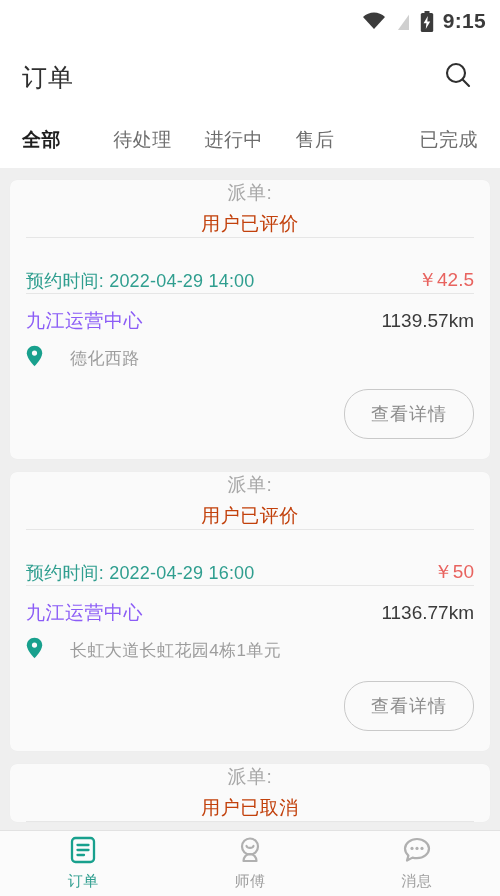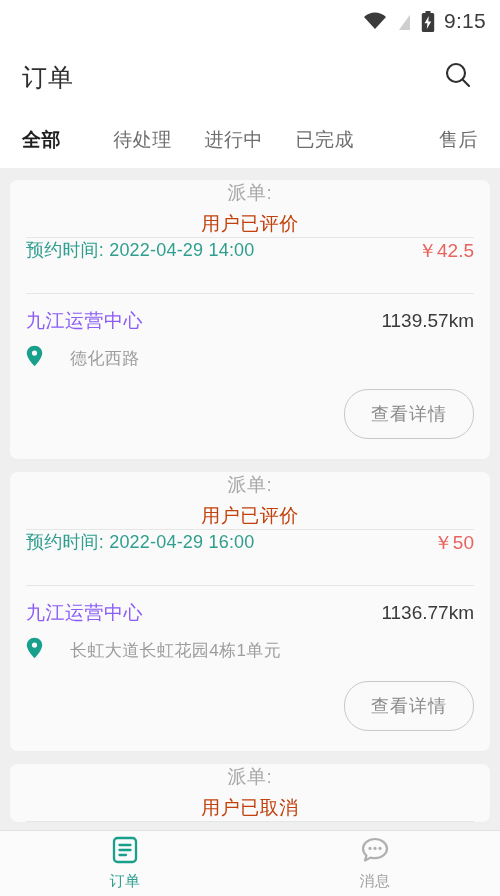--- a/index.html
+++ b/index.html
@@ -11,21 +11,21 @@
   }
   .phone { position:relative; width:500px; height:896px; background:#efefef; display:flex; flex-direction:column; }
 
   
   .statusbar {
     height:42px; background:#ffffff; flex:0 0 42px;
     display:flex; align-items:center; justify-content:flex-end;
     padding:0 14px 0 0; gap:9px;
   }
   .sb-icon { display:flex; align-items:center; }
-  .sb-time { font-size:21px; color:#3b3b3b; font-weight:400; letter-spacing:.3px; }
+  .sb-time { font-size:21px; color:#3b3b3b; font-weight:700; letter-spacing:.3px; }
 
   
   .titlebar {
     height:70px; flex:0 0 70px; background:#ffffff;
     display:flex; align-items:center; justify-content:space-between;
     padding:0 22px 0 22px;
   }
   .title { font-size:25px; color:#2f2f2f; letter-spacing:1px; }
   .search-btn { width:40px; height:40px; display:flex; align-items:center; justify-content:center; }
 
@@ -53,21 +53,21 @@
   }
   .card-head {
     height:58px; display:flex; align-items:center; justify-content:space-between;
     border-bottom:1px solid #e6e6e6;
     flex-direction:column;
   }
   .dispatch-label { font-size:19px; color:#a8a8a8; letter-spacing:.5px; }
   .order-status { font-size:19px; color:#c2410c; letter-spacing:.5px; }
 
   .card-time-row {
-    height:56px; display:flex; align-items:flex-start; justify-content:space-between;
+    height:56px; display:flex; align-items:flex-end; justify-content:space-between;
     border-bottom:1px solid #e6e6e6;
   }
   .appt { font-size:18px; color:#2f9e8f; letter-spacing:.2px; }
   .price { font-size:19px; color:#e8635f; }
 
   .card-body { padding-top:14px; }
   .body-row1 { display:flex; align-items:center; justify-content:space-between; }
   .center-name { font-size:19px; color:#8b5cf6; letter-spacing:.5px; }
   .distance { font-size:19px; color:#3a3a3a; }
 
@@ -129,22 +129,22 @@
           <line x1="19.6" y1="19.6" x2="26" y2="26" stroke="#2f2f2f" stroke-width="2.1" stroke-linecap="round"></line>
         </svg>
       </span>
     </span>
   </div>
 
   <div class="tabs">
     <div class="tab active">全部</div>
     <div class="tab">待处理</div>
     <div class="tab">进行中</div>
+    <div class="tab">售后</div>
     <div class="tab">已完成</div>
-    <div class="tab">售后</div>
   </div>
 
   <div class="list">
 
     <div class="card">
       <div class="card-head">
         <span class="dispatch-label">派单:</span>
         <span class="order-status">用户已评价</span>
       </div>
       <div class="card-time-row">
@@ -216,20 +216,30 @@
         <svg width="28" height="28" viewBox="0 0 28 28">
           <rect x="3" y="2" width="22" height="24" rx="3.5" fill="none" stroke="#18a08d" stroke-width="2.3"></rect>
           <line x1="8.5" y1="9" x2="19.5" y2="9" stroke="#18a08d" stroke-width="2.3" stroke-linecap="round"></line>
           <line x1="8.5" y1="14" x2="19.5" y2="14" stroke="#18a08d" stroke-width="2.3" stroke-linecap="round"></line>
           <line x1="8.5" y1="19" x2="15" y2="19" stroke="#18a08d" stroke-width="2.3" stroke-linecap="round"></line>
         </svg>
       </span>
       <span class="nav-label">订单</span>
     </div>
 
+    <div class="nav-item">
+      <span>
+        <svg width="28" height="28" viewBox="0 0 28 28">
+          <circle cx="14" cy="10.5" r="8" fill="none" stroke="#b0b0b0" stroke-width="2.2"></circle>
+          <path d="M10.5 10 C11.4 12.6 16.6 12.6 17.5 10" fill="none" stroke="#b0b0b0" stroke-width="2.2" stroke-linecap="round"></path>
+          <path d="M7.5 25 C7.5 20.8 10.4 18 14 18 C17.6 18 20.5 20.8 20.5 25 Z" fill="none" stroke="#b0b0b0" stroke-width="2.2" stroke-linejoin="round"></path>
+        </svg>
+      </span>
+      <span class="nav-label">师傅</span>
+    </div>
 
     <div class="nav-item">
       <span>
         <svg width="28" height="28" viewBox="0 0 28 28">
           <path d="M14 3 C20.6 3 26 7.3 26 12.6 C26 17.9 20.6 22.2 14 22.2 C12.4 22.2 10.9 22 9.5 21.6 L4 24.5 L5.4 19.6 C3.3 17.7 2 15.3 2 12.6 C2 7.3 7.4 3 14 3 Z" fill="none" stroke="#b0b0b0" stroke-width="2.2" stroke-linejoin="round"></path>
           <circle cx="9" cy="12.4" r="1.6" fill="#b0b0b0"></circle>
           <circle cx="14" cy="12.4" r="1.6" fill="#b0b0b0"></circle>
           <circle cx="19" cy="12.4" r="1.6" fill="#b0b0b0"></circle>
         </svg>
       </span>

